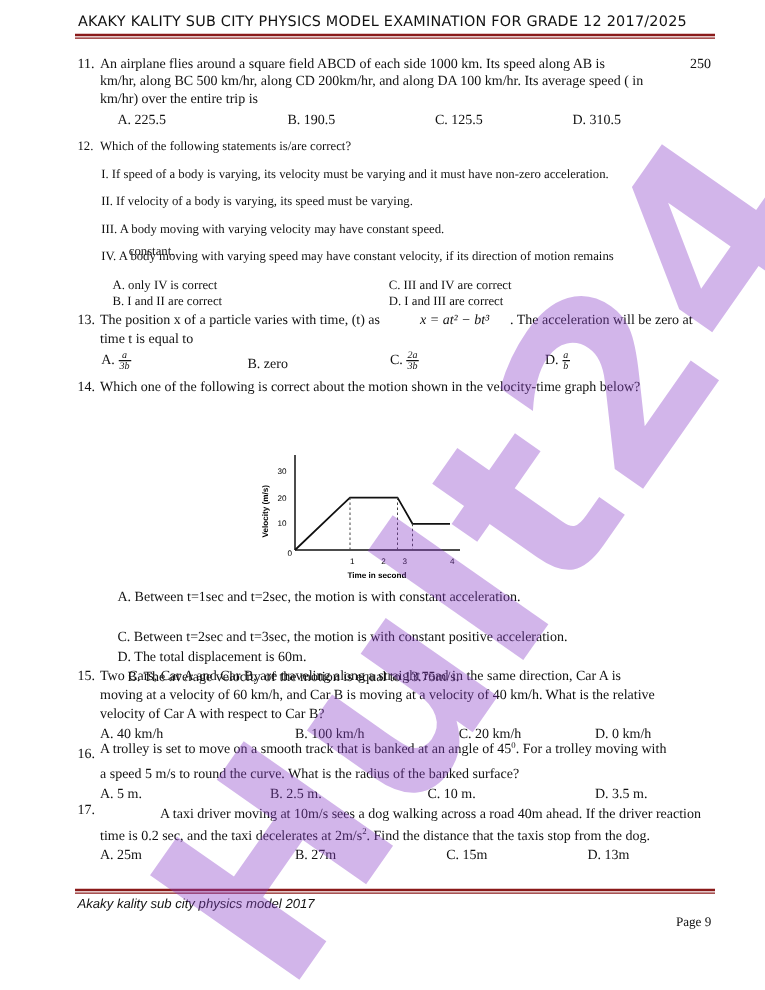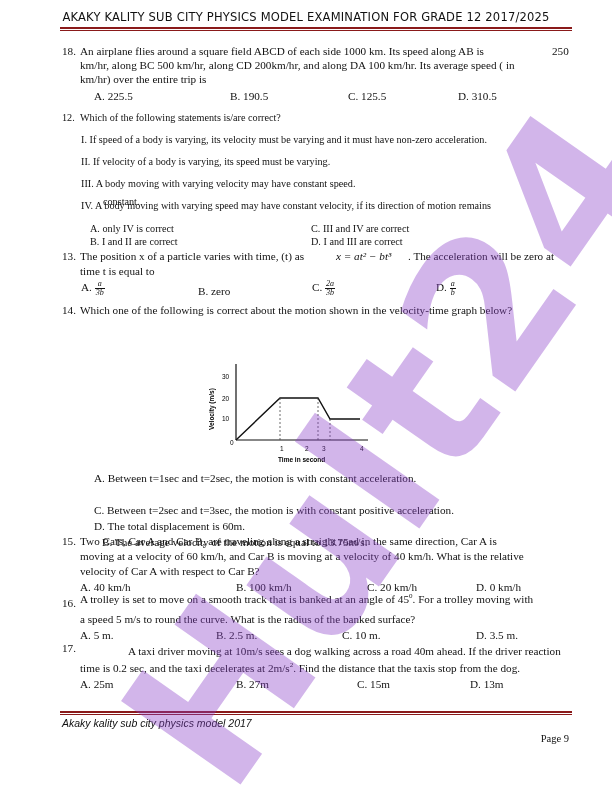--- a/index.html
+++ b/index.html
@@ -25,21 +25,21 @@
                     letter-spacing:2px; white-space:nowrap; }
   svg text { font-family:"Liberation Sans", sans-serif; }
 </style>
 </head>
 <body>
 
 <div class="header">AKAKY KALITY SUB CITY PHYSICS MODEL EXAMINATION FOR GRADE 12 2017/2025</div>
 <div class="rule-top1"></div>
 <div class="rule-top2"></div>
 
-<div class="abs" style="top:45px;left:62px;">18.</div>
+<div class="abs" style="top:45px;left:62px;">11.</div>
 <div class="abs" style="top:45px;left:80px;">An airplane flies around a square field ABCD of each side 1000 km. Its speed along AB is</div>
 <div class="abs" style="top:45px;left:552px;">250</div>
 <div class="abs" style="top:59px;left:80px;">km/hr, along BC 500 km/hr, along CD 200km/hr, and along DA 100 km/hr. Its average speed ( in</div>
 <div class="abs" style="top:73px;left:80px;">km/hr) over the entire trip is</div>
 <div class="abs" style="top:90px;left:94px;">A. 225.5</div>
 <div class="abs" style="top:90px;left:230px;">B. 190.5</div>
 <div class="abs" style="top:90px;left:348px;">C. 125.5</div>
 <div class="abs" style="top:90px;left:458px;">D. 310.5</div>
 
 <div class="abs small" style="top:112px;left:62px;">12.</div>

